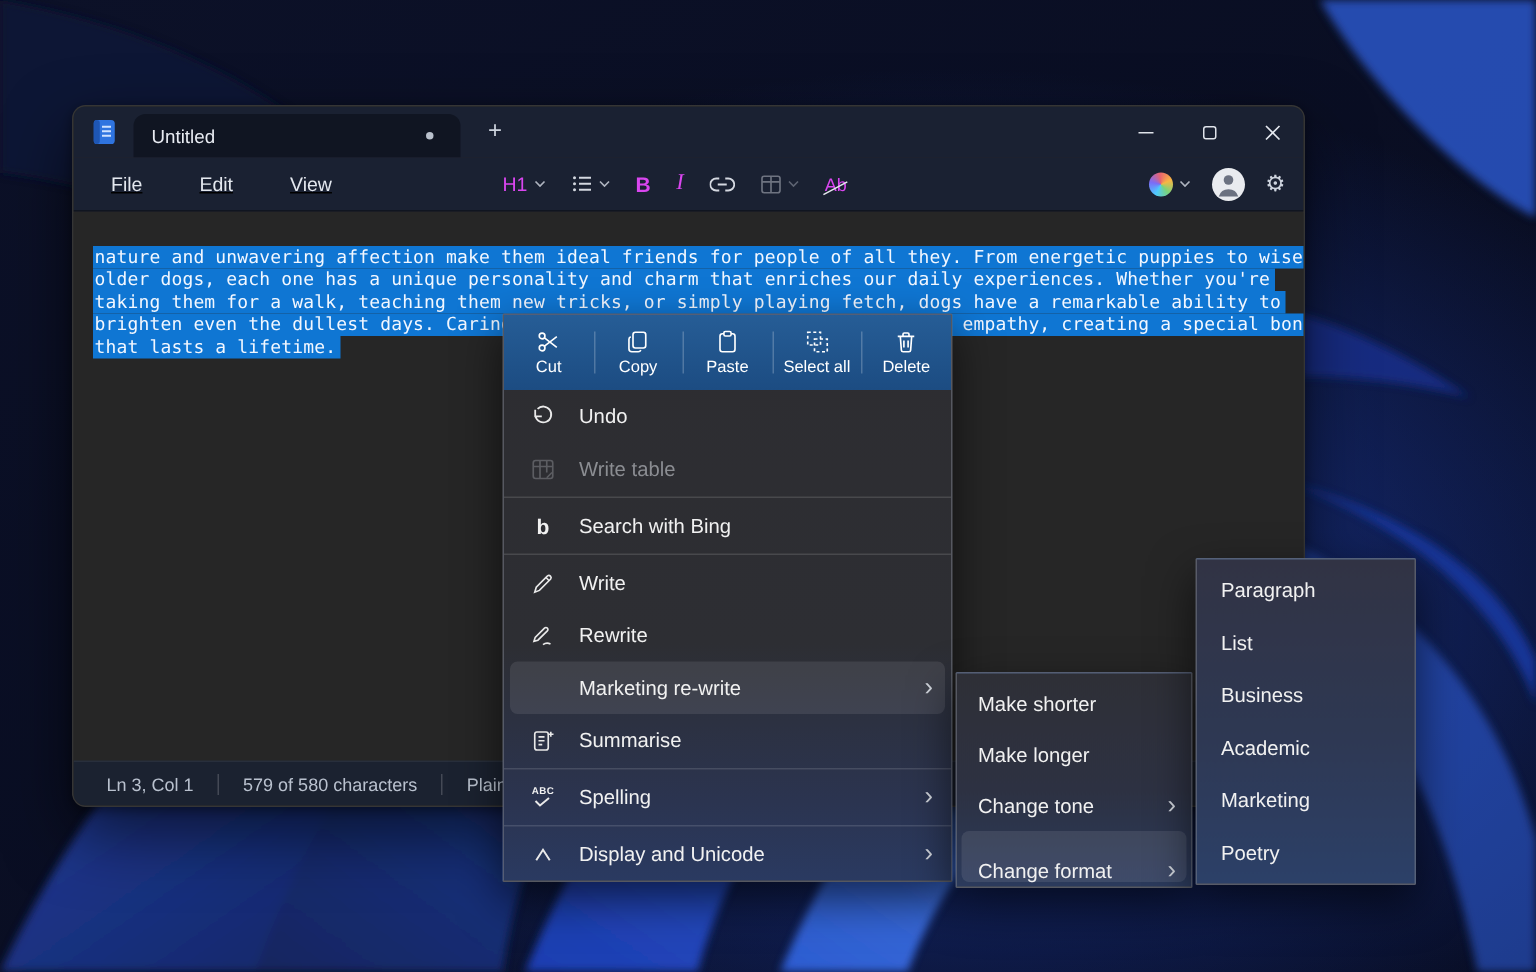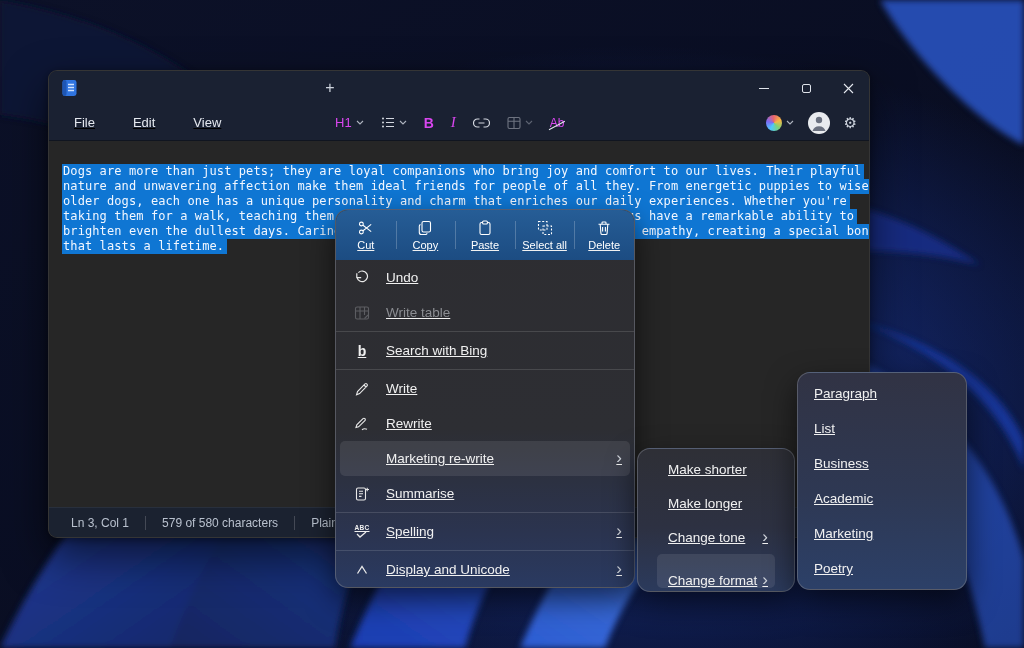--- a/index.html
+++ b/index.html
@@ -56,45 +56,45 @@
           font-size:12px; letter-spacing:.1px; color:#f2f7ff; }
   .line span { display:inline-block; line-height:15px; background:#0f76d3; padding:0 3px 0 1px; }
 
   
   .statusbar { position:absolute; left:0; right:0; bottom:0; height:30px; background:#1b2230;
                border-top:1px solid rgba(255,255,255,.06); display:flex; align-items:center;
                color:#b9c1ce; font-size:12px; padding-left:22px; }
   .sb-div { width:1px; height:14px; background:rgba(255,255,255,.18); margin:0 16px; }
 
   
-  .menu { position:absolute; border-radius:13px; border:1px solid rgba(120,124,134,.55);
-          box-shadow:0 12px 30px rgba(0,0,0,.6); overflow:hidden; color:#f1f1f1; font-size:13.5px;text-decoration:underline; }
+  .menu { position:absolute; border-radius:1px; border:1px solid rgba(120,124,134,.55);
+          box-shadow:0 12px 30px rgba(0,0,0,.6); overflow:hidden; color:#f1f1f1; font-size:13.5px; }
   .ctx { left:335px; top:209px; width:300px; z-index:5;
          background:linear-gradient(180deg,#2d2d31 0%,#2d2e33 58%,#2b3450 86%,#2a3a61 100%); }
   .ctx-actions { height:50px; display:flex; align-items:stretch;
                  background:linear-gradient(180deg,#26movie5d96,#1c4c82);
                  background:linear-gradient(180deg,#265d96,#1c4c82); }
   .action { flex:1; display:flex; flex-direction:column; align-items:center; justify-content:center;
             gap:3px; position:relative; }
   .action + .action::before { content:""; position:absolute; left:0; top:11px; bottom:11px;
             width:1px; background:rgba(255,255,255,.22); }
   .action .lbl { font-size:11px; color:#fff; }
   .mi { height:35px; display:flex; align-items:center; padding:0 12px 0 17px; }
   .mi .ic { width:18px; margin-right:15px; display:flex; justify-content:center; align-items:center; }
   .mi .lbl { flex:1; }
   .mi .arrow { color:#cfd3da; font-size:17px; line-height:1; margin-top:-2px; }
   .mi.hl { background:rgba(255,255,255,.09); border-radius:5px; margin:0 4px; padding:0 8px 0 13px; }
   .mi.disabled { color:#8b8d92; }
   .mi.disabled svg { opacity:.5; }
   .msep { height:1px; background:rgba(255,255,255,.13); margin:1px 0; }
-  .sub1 { left:637px; top:448px; width:158px; z-index:6; padding:3px 16px;
+  .sub1 { left:637px; top:448px; width:158px; z-index:6; padding:3px 0;
           background:linear-gradient(180deg,#2e2f36 0%,#2d3142 55%,#2b3a5c 100%); }
   .sub1 .mi { height:34px; padding:0 10px 0 14px; }
   .sub1 .mi.hl { margin:0 3px; padding:0 7px 0 11px;align-items:flex-end; }
-  .sub2 { left:797px; top:372px; width:170px; z-index:7; padding:3px 0;
+  .sub2 { left:797px; top:372px; width:147px; z-index:7; padding:3px 0;
           background:linear-gradient(180deg,#313344 0%,#2e3853 55%,#2c4068 100%); }
   .sub2 .mi { height:35px; padding:0 10px 0 16px; }
   svg.ic16 { width:16px; height:16px; }
   .bingb { font-weight:bold; font-size:14px; line-height:1; color:#f1f1f1; }
   .spell { display:flex; flex-direction:column; align-items:center; line-height:1; }
   .spell .abc { font-size:6.5px; font-weight:bold; letter-spacing:.3px; }
 </style>
 </head>
 <body>
 <div class="desktop">
@@ -148,20 +148,24 @@
   <div class="window">
 
     <div class="titlebar">
       <div class="appicon">
         <svg width="17" height="18" viewBox="0 0 17 18">
           <rect x="1.5" y="1" width="14" height="16" rx="2.4" fill="#2f74e0"></rect>
           <rect x="1.5" y="1" width="4" height="16" rx="2" fill="#1e56b4"></rect>
           <path d="M7 5.5 h6 M7 8.5 h6 M7 11.5 h6" stroke="#cfe2ff" stroke-width="1.3"></path>
         </svg>
       </div>
+      <div class="tab">
+        <span class="tab-label">Untitled</span>
+        <span class="unsaved-dot"></span>
+      </div>
       <div class="newtab">+</div>
       <div class="wincontrols">
         <div class="winbtn">
             <span class="glyph-min"></span>
           </div>
         <div class="winbtn">
             <span class="glyph-max"></span>
           </div>
         <div class="winbtn">
           <svg width="11" height="11" viewBox="0 0 11 11">
@@ -224,21 +228,20 @@
           <svg width="22" height="22" viewBox="0 0 22 22">
               <circle cx="11" cy="8" r="3.2" fill="#6b7180"></circle>
               <path d="M4.5 19 a6.8 6.8 0 0 1 13 0 Z" fill="#6b7180"></path>
             </svg>
         </span>
         <span class="gear"><span>⚙</span></span>
       </div>
     </div>
 
     <div class="editor">
-      <div class="line"><span>Dogs are more than just pets; they are loyal companions who bring joy and comfort to our lives. Their playful</span></div>
       <div class="line"><span>nature and unwavering affection make them ideal friends for people of all they. From energetic puppies to wise</span></div>
       <div class="line"><span>older dogs, each one has a unique personality and charm that enriches our daily experiences. Whether you're</span></div>
       <div class="line"><span>taking them for a walk, teaching them new tricks, or simply playing fetch, dogs have a remarkable ability to</span></div>
       <div class="line"><span>brighten even the dullest days. Caring for them teaches patience, kindness and empathy, creating a special bond</span></div>
       <div class="line"><span>that lasts a lifetime.</span></div>
     </div>
 
     <div class="statusbar">
       <span>Ln 3, Col 1</span>
       <span class="sb-div"></span>

